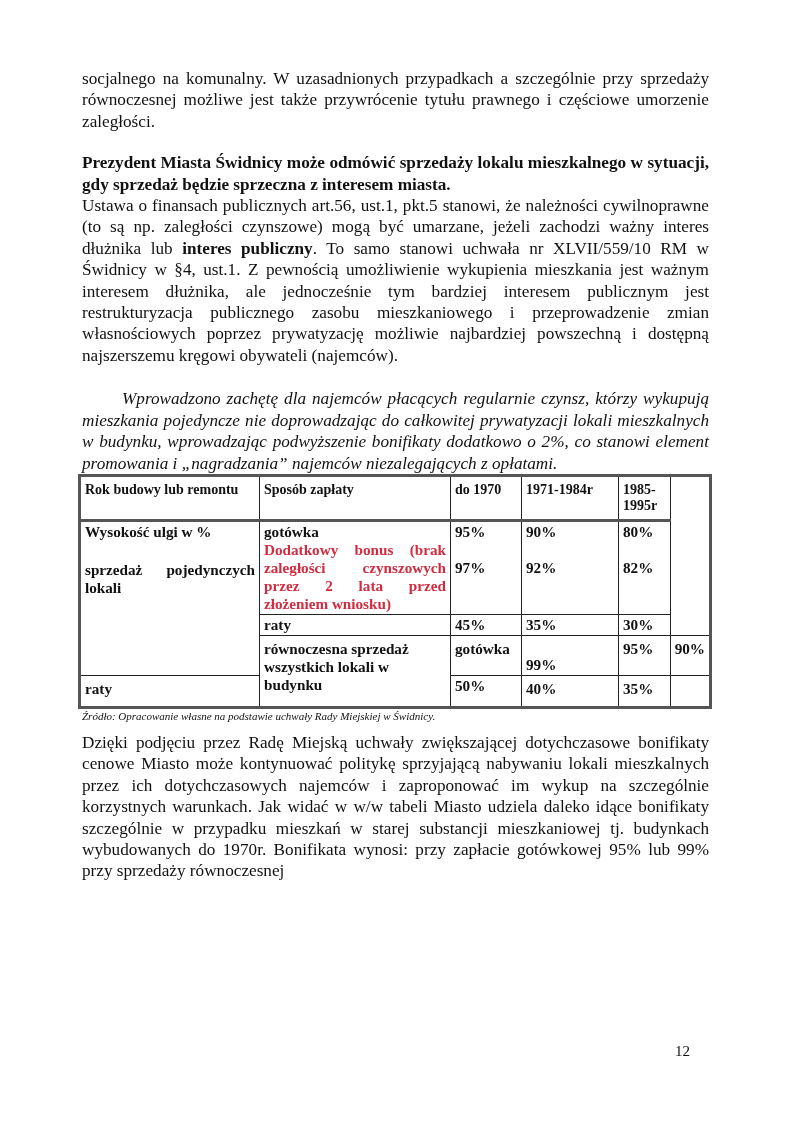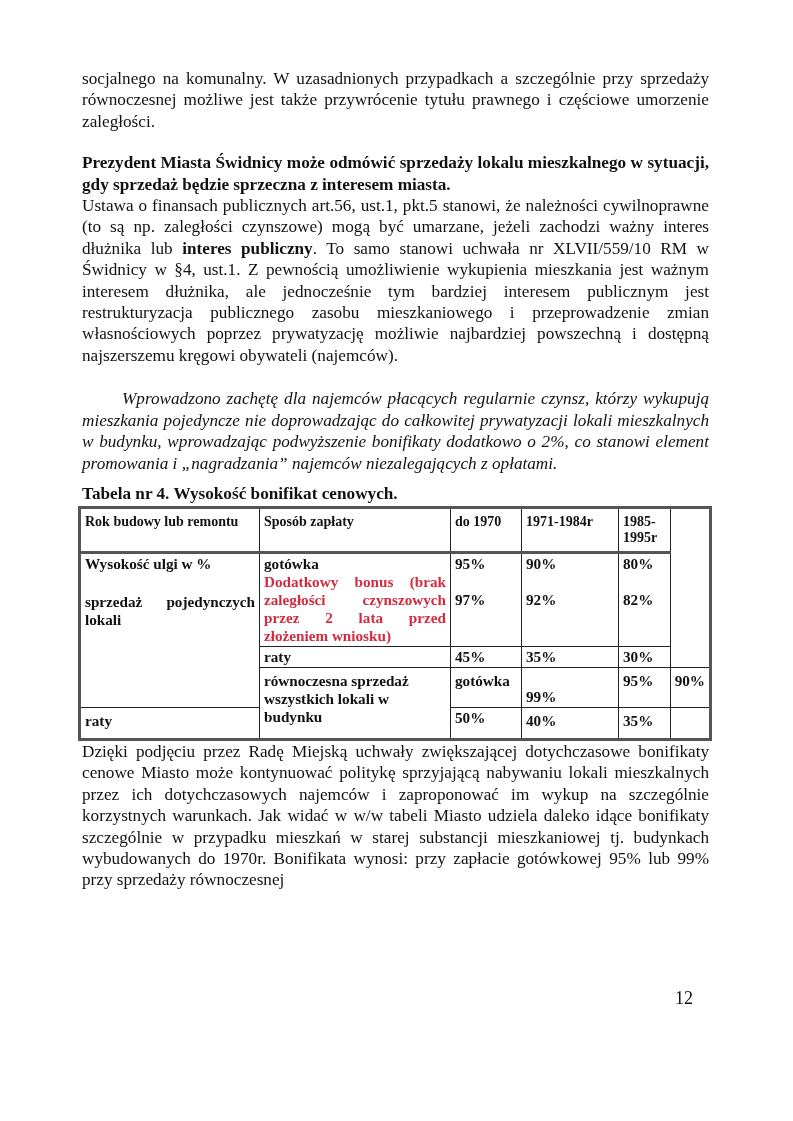--- a/index.html
+++ b/index.html
@@ -14,39 +14,38 @@
   .table-title { font-weight: bold; font-size: 17.2px; margin-top: 10px; margin-bottom: 2px; }
   table { border-collapse: collapse; width: 634px; margin-left: -4px;
           border: 3px solid #555; font-size: 15.2px; font-weight: bold; }
   td, th { border: 1px solid #222; padding: 1px 4px; vertical-align: top; text-align: left; }
   thead th { font-weight: bold; border-bottom: 3px solid #555; font-size: 14px; padding: 5px 4px; }
   .c-num { text-align: left; }
   .red { color: #d32b40; }
   .just { text-align: justify; text-align-last: left; }
   .spacer { display:block; height: 20px; }
   .source { font-style: italic; font-size: 11px; margin: 1px 0 10px 0; }
-  .pagenum { position: absolute; left: 675px; top: 988px; font-size: 18px;
+  .pagenum { position: absolute; left: 675px; top: 1043px; font-size: 15px;
              font-family: "Liberation Serif", serif; }
 </style>
 </head>
 <body>
 
 <div class="page">
 
   <p>socjalnego na komunalny. W uzasadnionych przypadkach a szczególnie przy sprzedaży równoczesnej możliwe jest także przywrócenie tytułu prawnego i częściowe umorzenie zaległości.</p>
   <div class="gap"></div>
 
   <p class="bold">Prezydent Miasta Świdnicy może odmówić sprzedaży lokalu mieszkalnego w sytuacji, gdy sprzedaż będzie sprzeczna z interesem miasta.</p>
 
   <p><span>Ustawa o finansach publicznych art.56, ust.1, pkt.5 stanowi, że należności cywilnoprawne (to są np. zaległości czynszowe) mogą być umarzane, jeżeli zachodzi ważny interes dłużnika lub </span><span class="bold">interes publiczny</span><span>. To samo stanowi uchwała nr XLVII/559/10 RM w Świdnicy w §4, ust.1. Z pewnością umożliwienie wykupienia mieszkania jest ważnym interesem dłużnika, ale jednocześnie tym bardziej interesem publicznym jest restrukturyzacja publicznego zasobu mieszkaniowego i przeprowadzenie zmian własnościowych poprzez prywatyzację możliwie najbardziej powszechną i dostępną najszerszemu kręgowi obywateli (najemców).</span></p>
   <div class="gap-small"></div>
 
   <p class="indent">Wprowadzono zachętę dla najemców płacących regularnie czynsz, którzy wykupują mieszkania pojedyncze nie doprowadzając do całkowitej prywatyzacji lokali mieszkalnych w budynku, wprowadzając podwyższenie bonifikaty dodatkowo o 2%, co stanowi element promowania i „nagradzania” najemców niezalegających z opłatami.</p>
 
-  <div class="table-title">Tabela nr 4. Wysokość bonifikat cenowych.</div>
 
   <table>
     <thead>
       <tr>
         <th style="width:170px">Rok budowy lub remontu</th>
         <th style="width:182px">Sposób zapłaty</th>
         <th class="c-num" style="width:62px">do 1970</th>
         <th class="c-num" style="width:88px">1971-1984r</th>
         <th class="c-num">1985-1995r</th>
       </tr>
@@ -94,17 +93,18 @@
       </tr>
       <tr>
         <td style="padding-top:4px; padding-bottom:8px">raty</td>
         <td class="c-num" style="">50%</td>
         <td class="c-num" style="padding-top:4px">40%</td>
         <td class="c-num" style="padding-top:4px">35%</td>
       </tr>
     </tbody>
   </table>
 
+  <div class="source">Źródło: Opracowanie własne na podstawie uchwały Rady Miejskiej w Świdnicy.</div>
 
   <p>Dzięki podjęciu przez Radę Miejską uchwały zwiększającej dotychczasowe bonifikaty cenowe Miasto może kontynuować politykę sprzyjającą nabywaniu lokali mieszkalnych przez ich dotychczasowych najemców i zaproponować im wykup na szczególnie korzystnych warunkach. Jak widać w w/w tabeli Miasto udziela daleko idące bonifikaty szczególnie w przypadku mieszkań w starej substancji mieszkaniowej tj. budynkach wybudowanych do 1970r. Bonifikata wynosi: przy zapłacie gotówkowej 95% lub 99% przy sprzedaży równoczesnej</p>
 </div>
 
 <div class="pagenum">12</div>
 
 </body></html>

